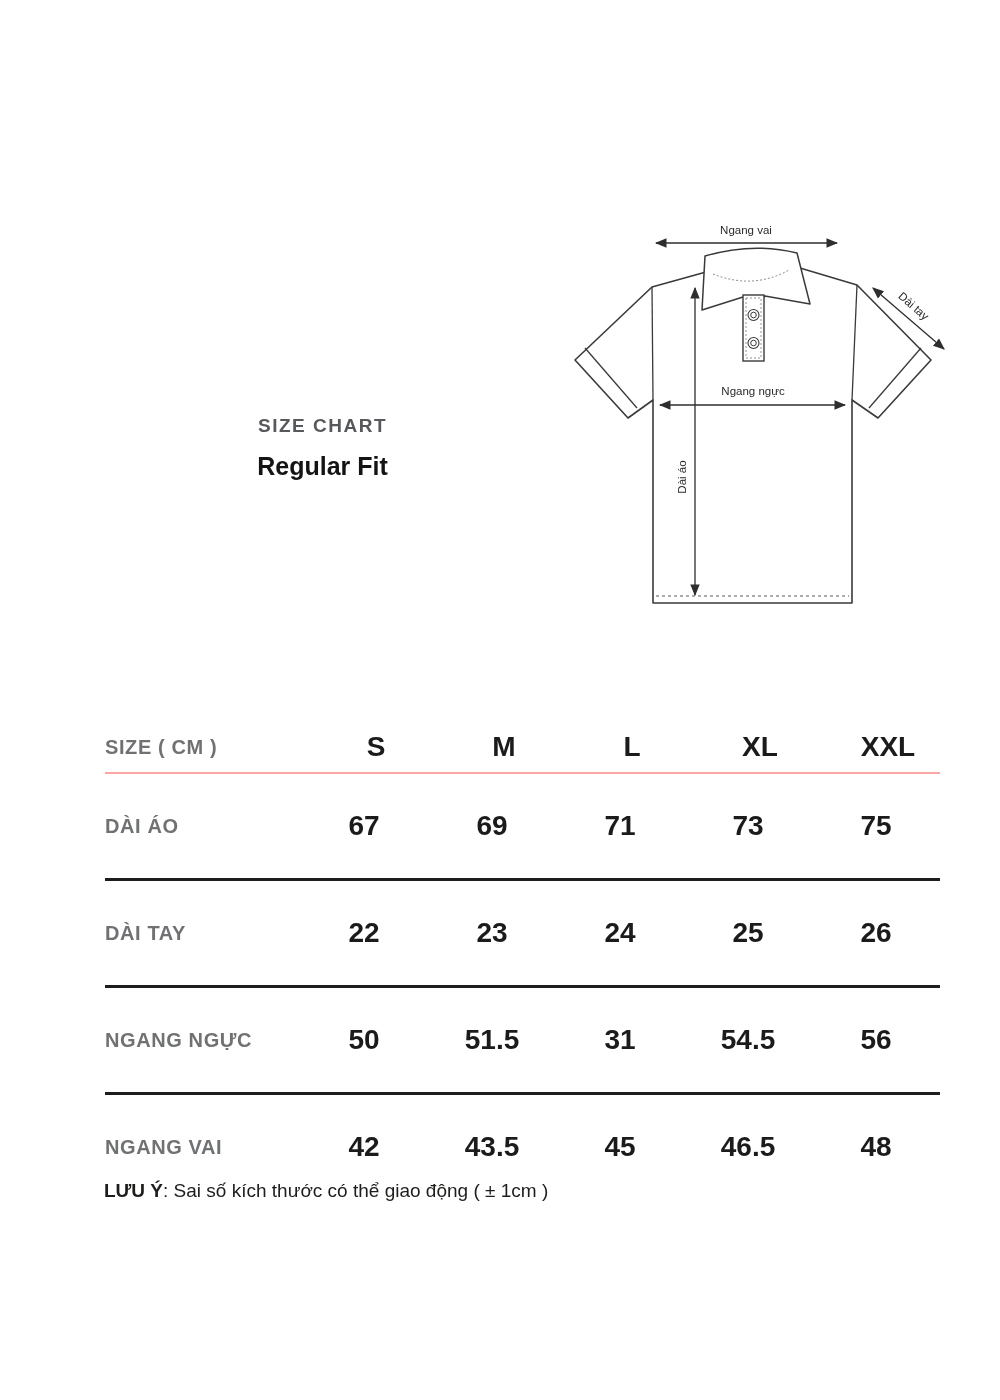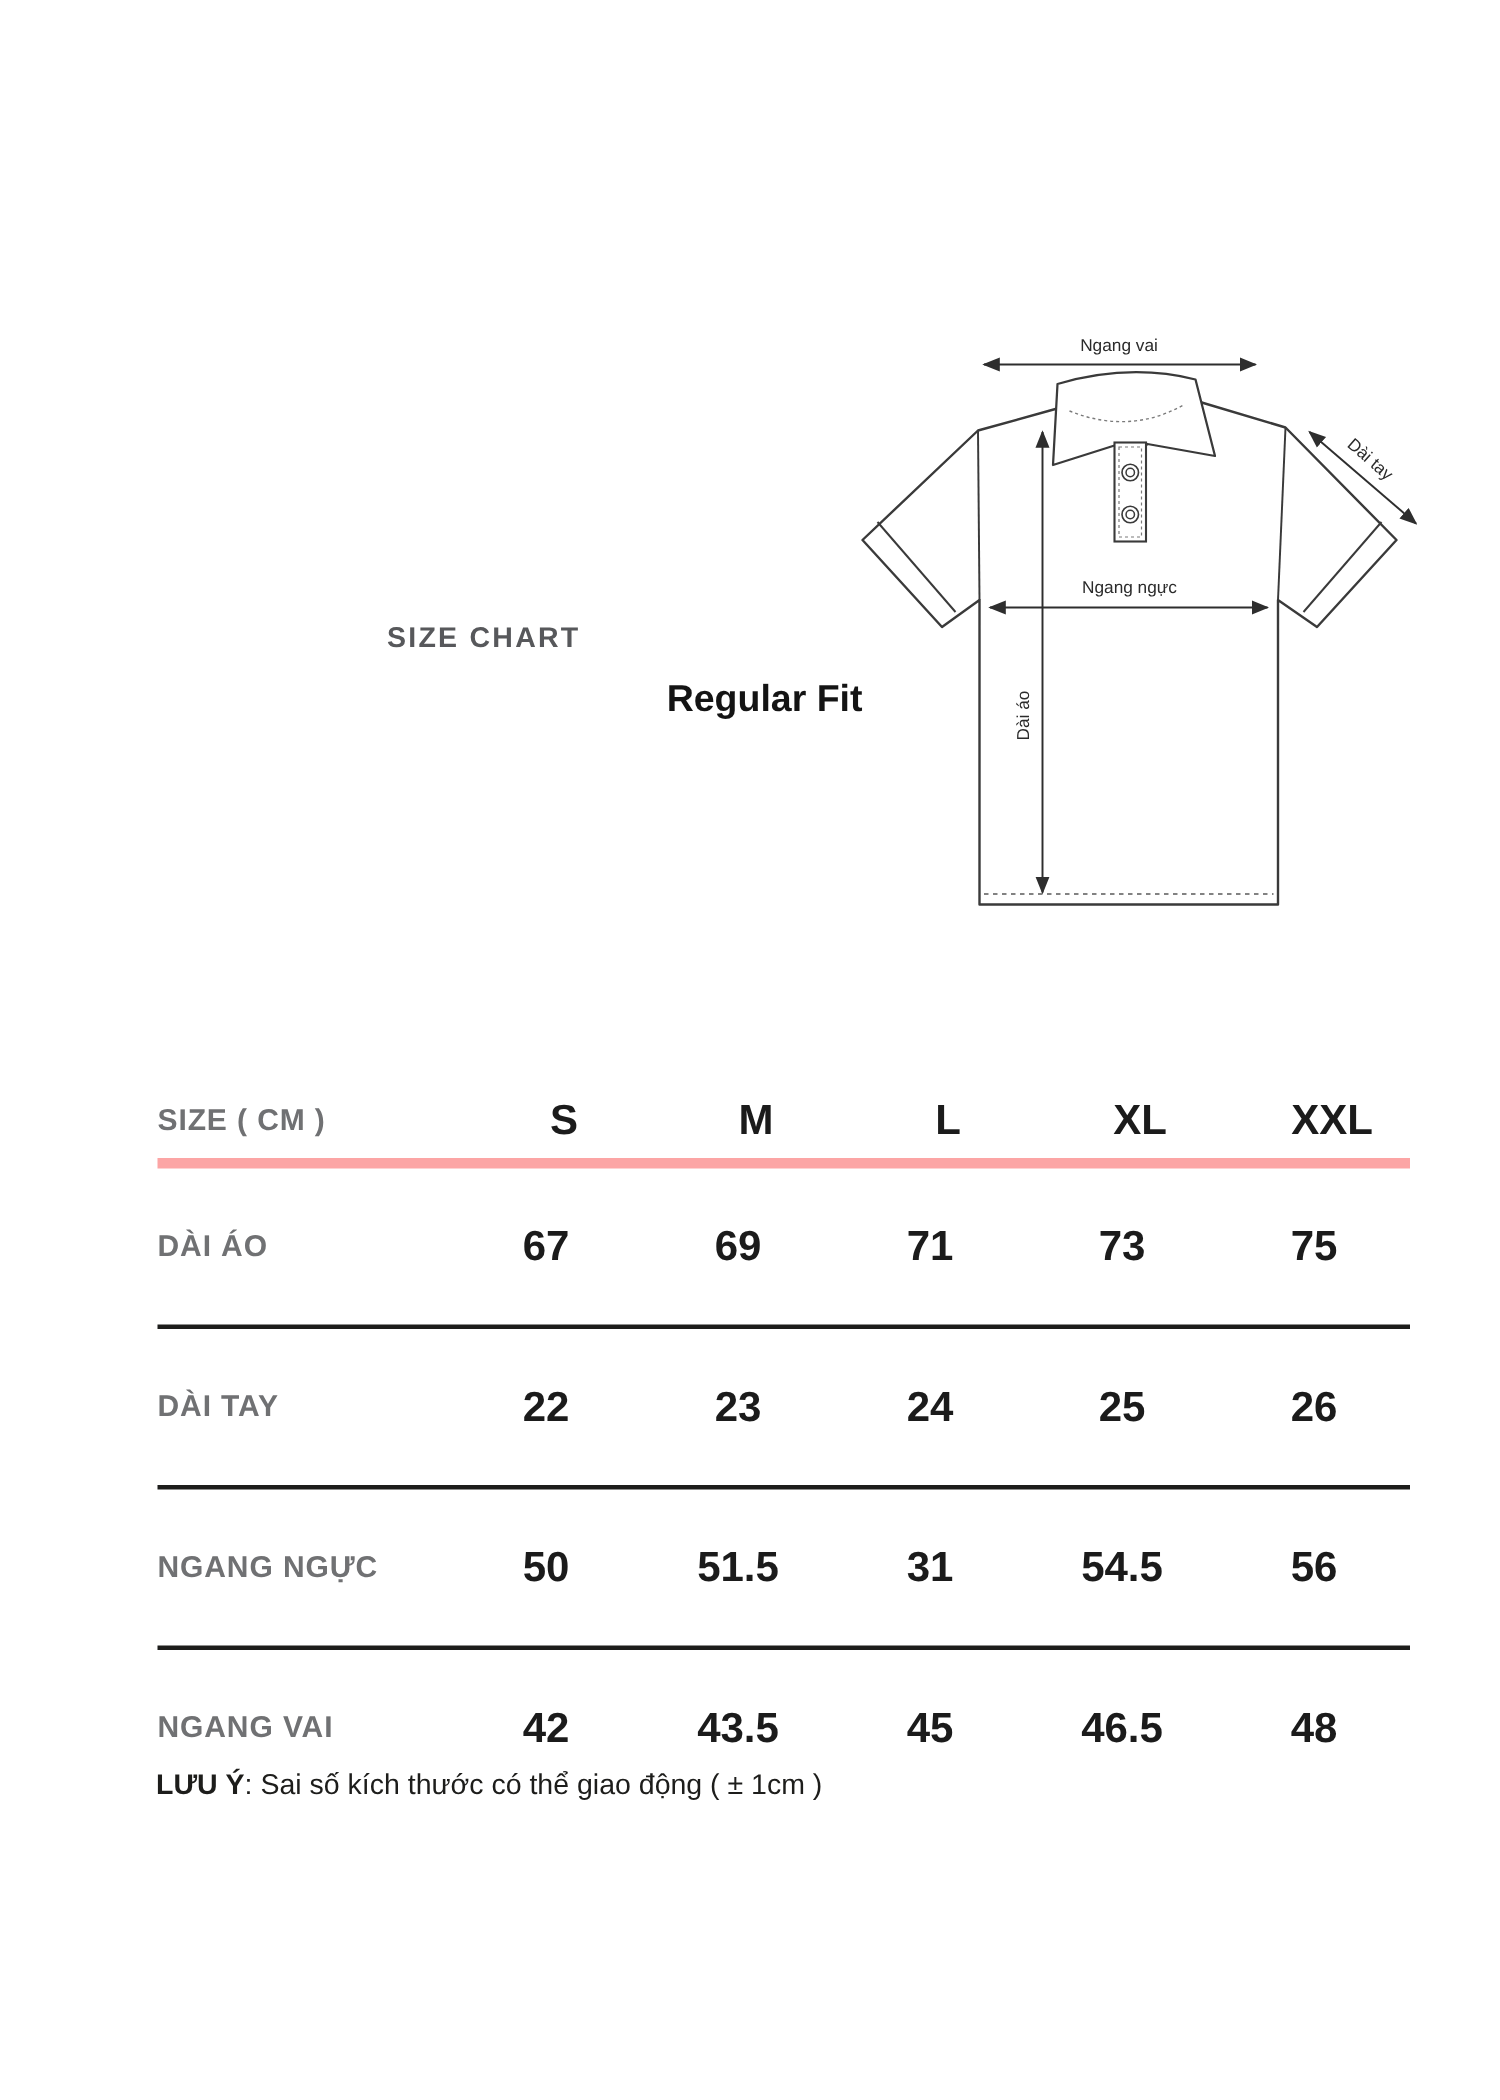--- a/index.html
+++ b/index.html
@@ -34,21 +34,20 @@
     font-weight: bold;
     letter-spacing: 0.2px;
     color: #141414;
     white-space: nowrap;
   }
   .subtitle {
     margin-top: 15px;
     font-size: 25px;
     font-weight: bold;
     color: #141414;
-    text-align: right;
   }
 
   
   .diagram {
     position: absolute;
     left: 560px;
     top: 215px;
     width: 400px;
     height: 410px;
     margin: 0;
@@ -65,21 +64,21 @@
     position: absolute;
     left: 105px;
     top: 722px;
     width: 835px;
   }
   .t-row {
     display: grid;
     grid-template-columns: 195px repeat(5, 1fr);
     align-items: center;
   }
-  .t-head { height: 50px; border-bottom: 7px solid #fca5a5; gap: 24px; }
+  .t-head { height: 50px; border-bottom: 2px solid #fca5a5; gap: 24px; }
   .t-data { height: 104px; border-bottom: 3px solid #1d1d1b; }
   .t-data.last { border-bottom: none; }
   .t-label {
     font-size: 20px;
     font-weight: bold;
     letter-spacing: 0.6px;
     color: #707173;
     white-space: nowrap;
   }
   .t-size, .t-val {

